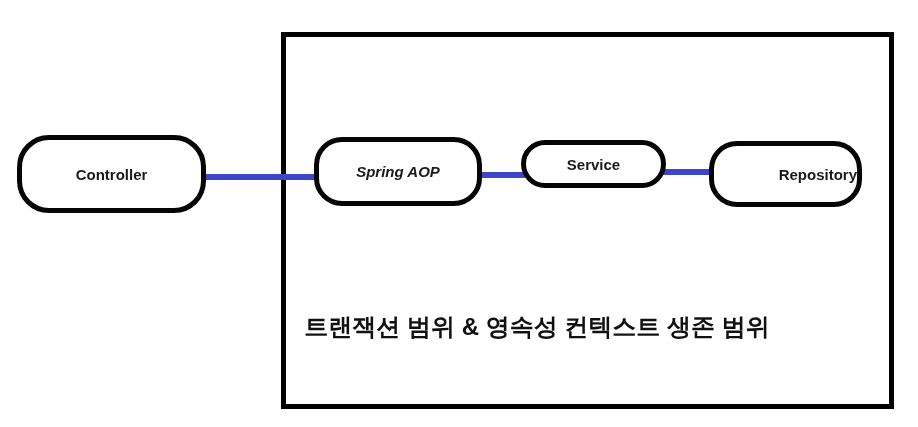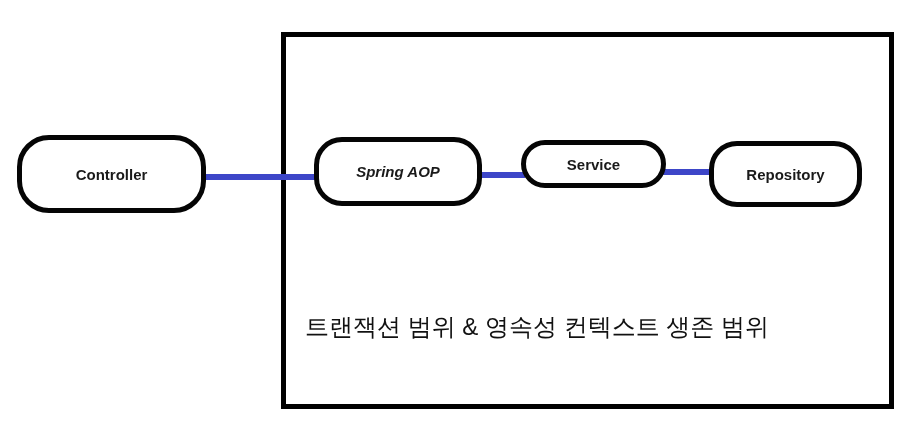--- a/index.html
+++ b/index.html
@@ -52,21 +52,21 @@
   #node-controller { left: 17px;  top: 135px; width: 189px; height: 78px; border-radius: 32px; }
   #node-spring-aop { left: 314px; top: 137px; width: 168px; height: 69px; }
   #node-service    { left: 521px; top: 140px; width: 145px; height: 48px; }
   #node-repository { left: 709px; top: 141px; width: 153px; height: 66px; }
   .scope-title {
     position: absolute;
     left: 537px;
     top: 327px;
     transform: translate(-50%, -50%);
     white-space: nowrap;
-    font-weight: normal;
+    font-weight: bold;
     font-size: 24px;
     color: #111111;
     z-index: 1;
   }
 </style>
 </head>
 <body>
 
 <div class="canvas">
 
@@ -81,19 +81,19 @@
   </div>
 
   <div class="node" id="node-spring-aop" style="border-color: rgb(5, 5, 5); font-style: italic;">
     <span>Spring AOP</span>
   </div>
 
   <div class="node" id="node-service" style="border-color: rgb(5, 5, 5);">
     <span>Service</span>
   </div>
 
-  <div class="node" id="node-repository" style="border-color: rgb(5, 5, 5);">
+  <div class="node" id="node-repository" style="border-color: rgb(5, 5, 5); justify-content: flex-end;">
     <span>Repository</span>
   </div>
 
   <div class="scope-title">트랜잭션 범위 &amp; 영속성 컨텍스트 생존 범위</div>
 
 </div>
 
 </body></html>

